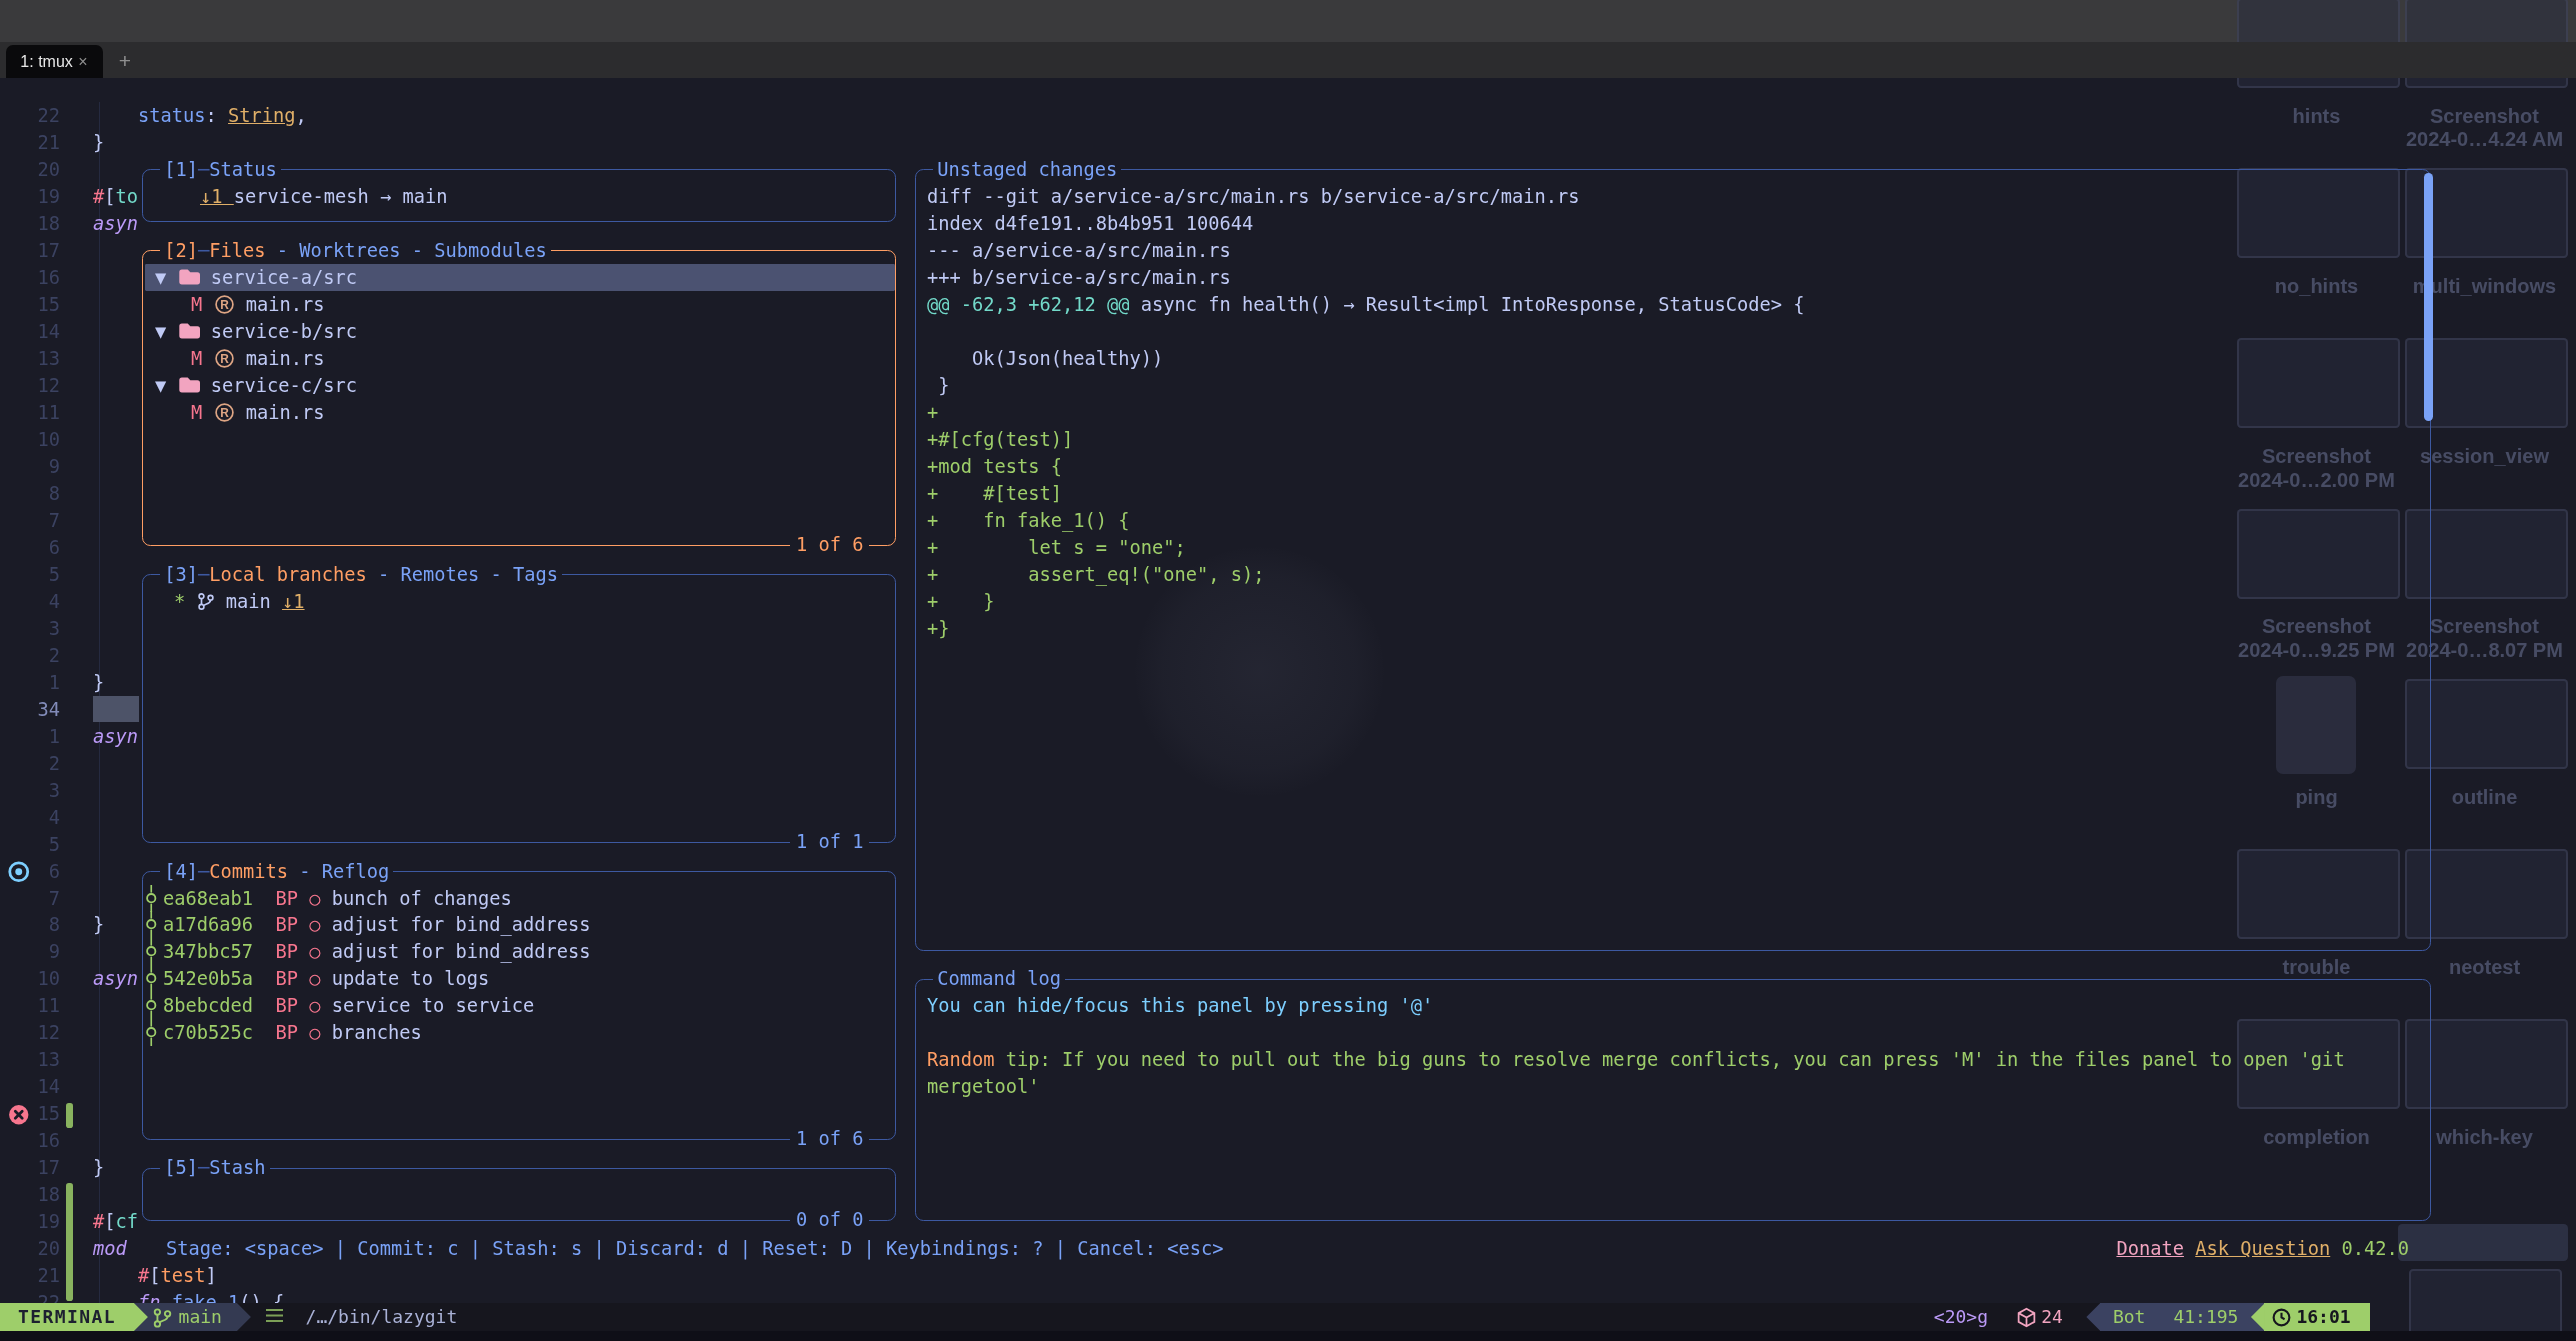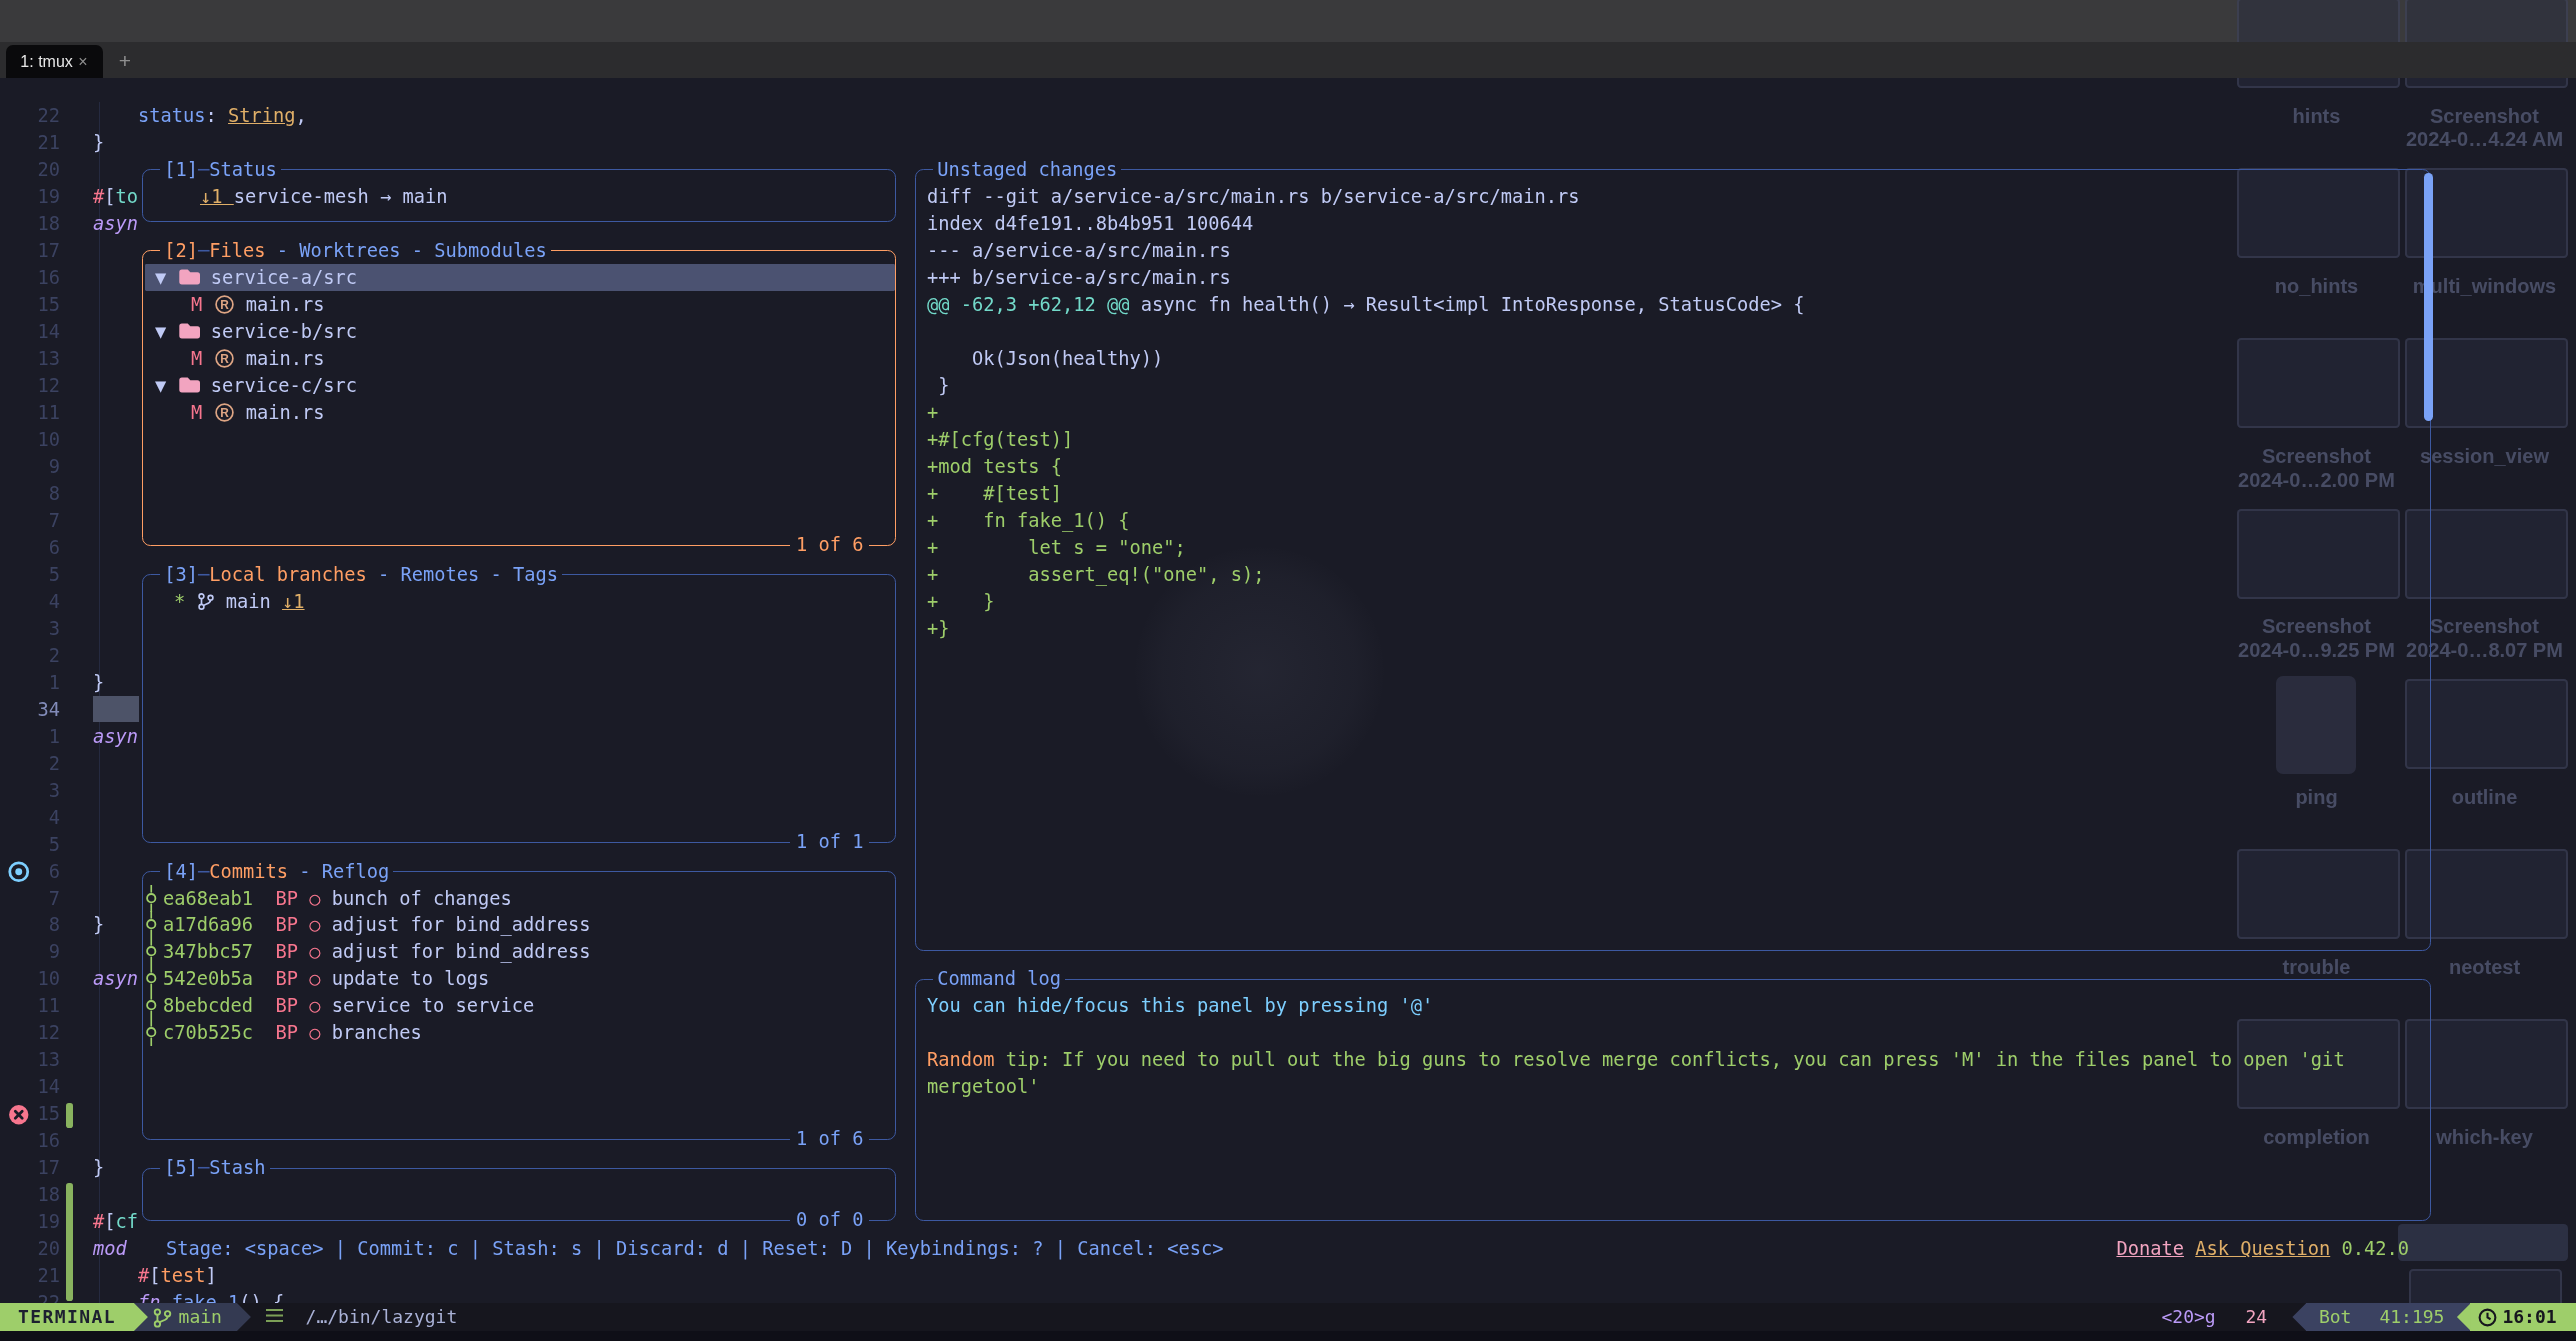--- a/index.html
+++ b/index.html
@@ -35,29 +35,29 @@
   .pcount{position:absolute;font:18.7px/27px "DejaVu Sans Mono",monospace;white-space:pre;background:var(--bg);padding:0 5.5px;color:var(--blue);}
   .pcount.active{color:var(--orange);}
 
   .selrow{position:absolute;background:var(--sel);border-radius:1.4px;}
 
   #keybar{color:var(--blue);}
   #donate{position:absolute;font:18.7px/27px "DejaVu Sans Mono",monospace;white-space:pre;}
   #donate .lk{text-decoration:underline;}
 
   
-  #statusline{position:absolute;left:0;top:1303px;width:2576px;height:28px;background:var(--bgDark);display:flex;justify-content:space-between;font:18px/28px "DejaVu Sans Mono",monospace;}
+  #statusline{position:absolute;left:0;top:1303px;width:2370px;height:28px;background:var(--bgDark);display:flex;justify-content:space-between;font:18px/28px "DejaVu Sans Mono",monospace;}
   .sl-left,.sl-right{display:flex;align-items:stretch;}
   .sl-mode{background:var(--green);color:#1d2030;font-weight:bold;letter-spacing:1.4px;padding:0 18px;}
   .sl-branchseg{background:var(--segA);display:flex;align-items:center;padding-right:15px;color:var(--green);}
   .tri{width:14px;height:28px;clip-path:polygon(0 0,100% 50%,0 100%);flex:none;}
   .tri-l{width:14px;height:28px;clip-path:polygon(0 50%,100% 0,100% 100%);flex:none;}
   .sl-path{color:var(--fgDim);margin-left:23px;}
   .sl-macro{color:var(--purple);margin-right:28px;}
-  .sl-count{color:var(--pink);display:flex;align-items:center;margin-right:23.5px;flex-direction:column;}
+  .sl-count{color:var(--pink);display:flex;align-items:center;margin-right:23.5px;}
   .sl-posseg{background:var(--segB);color:var(--green);display:flex;align-items:center;padding-left:12.5px;}
   .sl-timeseg{background:var(--green);color:#16161e;display:flex;align-items:center;padding:0 19.4px 0 7px;font-weight:bold;}
   .hamb{width:16.6px;height:2.8px;background:var(--green);opacity:.75;box-shadow:0 5.5px 0 var(--green),0 11px 0 var(--green);display:inline-block;margin:5.5px 0 0 15px;align-self:flex-start;}
 
   
   .deco-label{position:absolute;width:235px;text-align:center;font:bold 20px/23.5px "Liberation Sans",sans-serif;color:rgba(110,116,152,.55);}
   .deco-thumb{position:absolute;background:rgba(40,43,62,.5);border:2.1px solid rgba(78,83,112,.38);border-radius:4.2px;}
   .deco-doc{position:absolute;background:rgba(62,66,92,.45);border-radius:7px;}
   .deco-hl{position:absolute;background:rgba(95,105,145,.28);border-radius:4.2px;}
 

